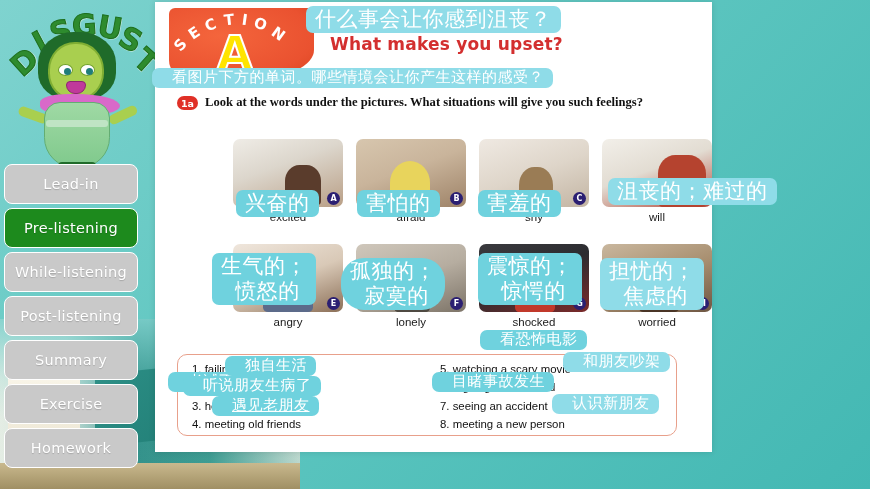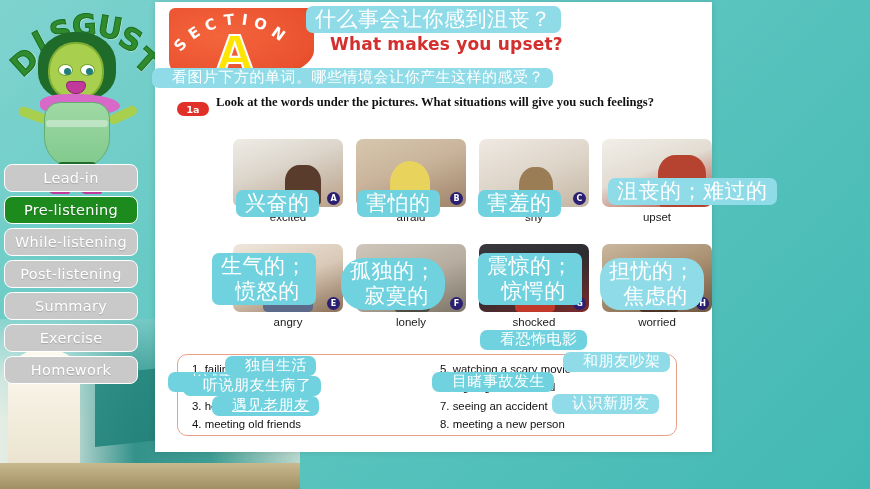--- a/index.html
+++ b/index.html
@@ -77,21 +77,21 @@
   .char-shoe { position:absolute; top:182px; width:22px; height:10px; background:#c0399b; border-radius:6px 2px 4px 8px;}
   .char-shoe.l { left: 44px; }
   .char-shoe.r { left: 76px; }
   .char-arm { position:absolute; width:30px; height:10px; background:#a9cf4f; border-radius:6px; top:108px; }
   .char-arm.l { left: 14px; transform: rotate(20deg); }
   .char-arm.r { left: 104px; transform: rotate(-25deg); }
 
   
   .nav { position: absolute; left: 4px; top: 164px; width: 134px; }
   .nav-item {
-    height: 28px; margin-bottom: 4px;
+    height: 40px; margin-bottom: 4px;
     background: #c9c9c9;
     border: 1px solid #ffffff;
     border-radius: 8px;
     display: flex; align-items: center; justify-content: center;
     color: #ffffff;
     font-family: "DejaVu Sans", sans-serif;
     font-size: 14.5px;
     letter-spacing: .3px;
     text-shadow: 0 1px 1px rgba(0,0,0,.18);
     cursor: pointer;
@@ -125,21 +125,21 @@
     line-height: 1;
   }
   .unit-title {
     position: absolute; left: 175px; top: 32px;
     font-family: "DejaVu Sans", sans-serif;
     font-weight: bold; font-size: 17px; color: #d32f2f;
     letter-spacing: .2px;
   }
   .task-row { position: absolute; left: 22px; top: 92px; width: 515px; display: flex; gap: 7px; }
   .task-num {
-    flex: 0 0 auto; width: 32px; height: 14px; margin-top: 8px;
+    flex: 0 0 auto; width: 21px; height: 14px; margin-top: 2px;
     background: #e03027; border-radius: 7px;
     color: #fff; font-size: 9.5px; font-weight: bold;
     display: flex; align-items: center; justify-content: center;
     font-family: "DejaVu Sans", sans-serif;
   }
   .task-text {
     font-family: "Liberation Serif", serif;
     font-weight: bold; font-size: 12.6px; color: #111; line-height: 1.35;
   }
 
@@ -310,21 +310,21 @@
       <div class="pic-cell">
         <div class="pic-thumb ph-shy">
           <span class="pic-tag">C</span>
         </div>
         <div class="pic-label">shy</div>
       </div>
       <div class="pic-cell">
         <div class="pic-thumb ph-upset">
           <span class="pic-tag">D</span>
         </div>
-        <div class="pic-label">upset</div>
+        <div class="pic-label">will</div>
       </div>
     </div>
 
     <div class="pic-grid row2">
       <div class="pic-cell">
         <div class="pic-thumb ph-angry">
           <span class="pic-tag">E</span>
         </div>
         <div class="pic-label">angry</div>
       </div>
@@ -372,21 +372,21 @@
   <div class="anno big" style="left:357px; top:190px;">害怕的</div>
   <div class="anno big" style="left:478px; top:190px;">害羞的</div>
   <div class="anno lite big" style="left:608px; top:178px;">沮丧的；难过的</div>
 
   <div class="anno two big" style="left:212px; top:253px;">生气的；
   愤怒的</div>
   <div class="anno two big" style="left:341px; top:258px;border-radius:23px;">孤独的；
   寂寞的</div>
   <div class="anno two big" style="left:478px; top:253px;">震惊的；
   惊愕的</div>
-  <div class="anno two big lite" style="left:600px; top:258px;border-radius:20px;">担忧的；
+  <div class="anno two big lite" style="left:600px; top:258px;">担忧的；
   焦虑的</div>
 
   <div class="anno med" style="left:168px; top:334px;margin-top:38px;">考试不及格</div>
   <div class="anno med" style="left:225px; top:356px;">独自生活</div>
   <div class="anno med" style="left:183px; top:376px;">听说朋友生病了</div>
   <div class="anno med" style="left:212px; top:396px;text-decoration:underline;">遇见老朋友</div>
 
   <div class="anno med" style="left:480px; top:330px;">看恐怖电影</div>
   <div class="anno lite med" style="left:563px; top:352px;">和朋友吵架</div>
   <div class="anno med" style="left:432px; top:372px;">目睹事故发生</div>

